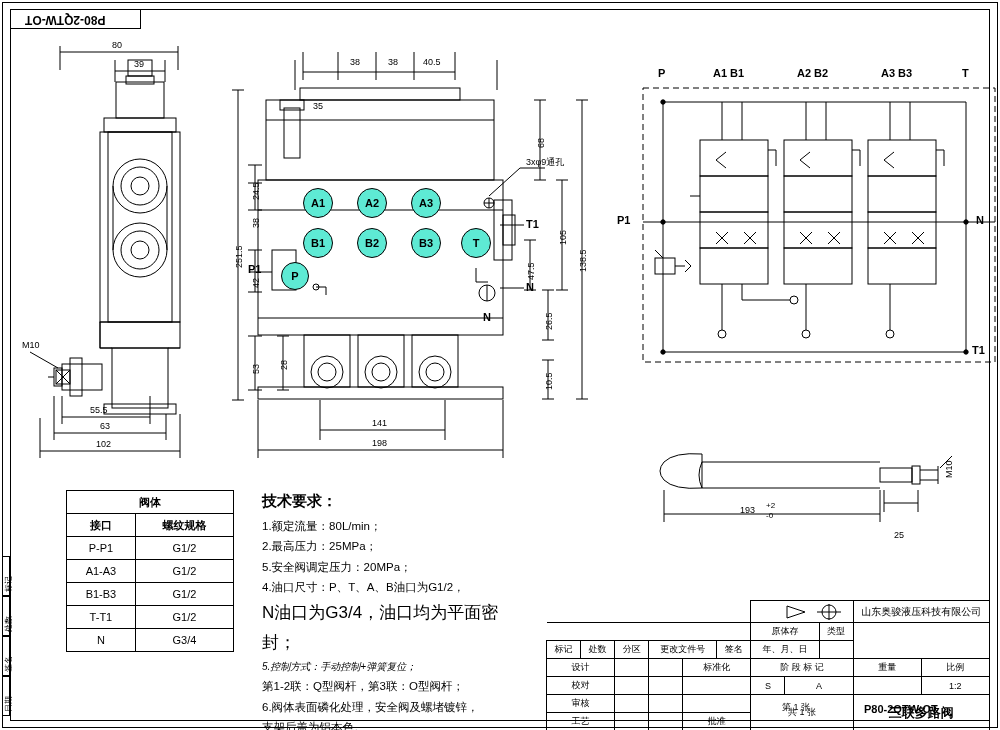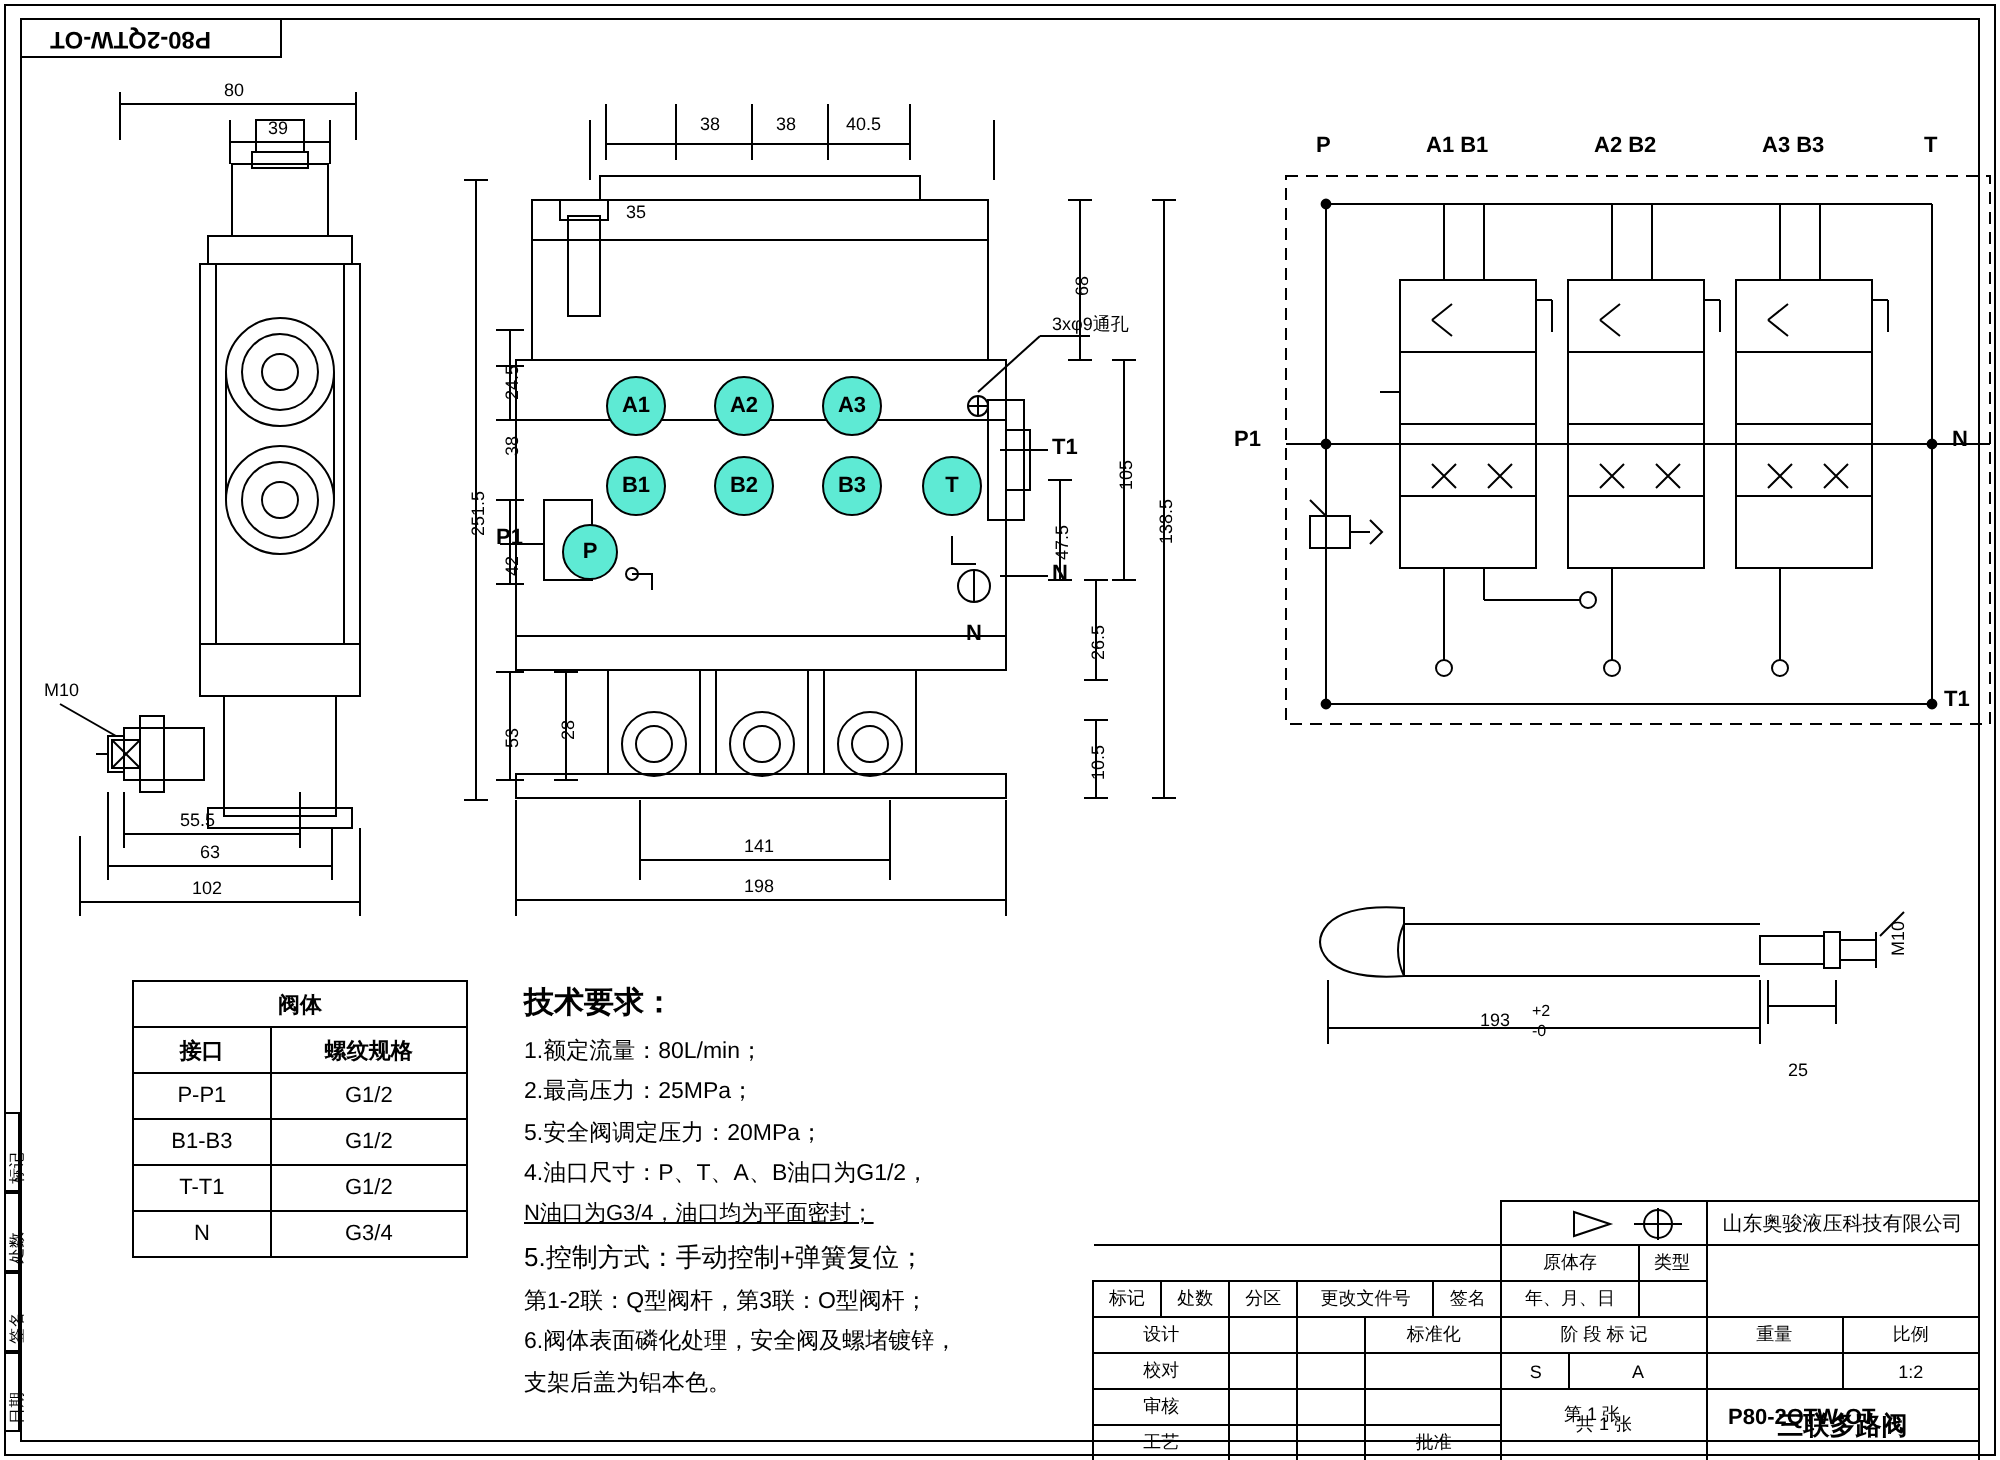--- a/index.html
+++ b/index.html
@@ -370,42 +370,46 @@
         </tr>
     <tr>
       <td class="cn b">接口</td>
       <td class="cn b">螺纹规格</td>
     </tr>
     <tr>
       <td>P-P1</td>
       <td>G1/2</td>
     </tr>
     <tr>
+      <td>A1-A3</td>
+      <td>G1/2</td>
+    </tr>
+    <tr>
       <td>B1-B3</td>
       <td>G1/2</td>
     </tr>
     <tr>
       <td>T-T1</td>
       <td>G1/2</td>
     </tr>
     <tr>
       <td>N</td>
       <td>G3/4</td>
     </tr>
   </tbody>
     </table>
 
   <div style="position:absolute;left:262px;top:492px;width:270px;">
     <div class="cn b" style="font-size:15px;margin-bottom:5px;">技术要求：</div>
     <div class="cn" style="font-size:11.5px;line-height:1.78;">1.额定流量：80L/min；</div>
     <div class="cn" style="font-size:11.5px;line-height:1.78;">2.最高压力：25MPa；</div>
     <div class="cn" style="font-size:11.5px;line-height:1.78;">5.安全阀调定压力：20MPa；</div>
     <div class="cn" style="font-size:11.5px;line-height:1.78;">4.油口尺寸：P、T、A、B油口为G1/2，</div>
-    <div class="cn" style="font-size:11px;line-height:1.78;text-decoration:underline;">    N油口为G3/4，油口均为平面密封；</div>
-    <div class="cn" style="font-size:13px;line-height:1.78;">5.控制方式：手动控制+弹簧复位；</div>
+    <div class="cn" style="font-size:17px;line-height:1.78;">    N油口为G3/4，油口均为平面密封；</div>
+    <div class="cn" style="font-size:10px;line-height:1.78;font-style:italic;">5.控制方式：手动控制+弹簧复位；</div>
     <div class="cn" style="font-size:11.5px;line-height:1.78;">    第1-2联：Q型阀杆，第3联：O型阀杆；</div>
     <div class="cn" style="font-size:11.5px;line-height:1.78;">6.阀体表面磷化处理，安全阀及螺堵镀锌，</div>
     <div class="cn" style="font-size:11.5px;line-height:1.78;">    支架后盖为铝本色。</div>
   </div>
 
   <div style="position:absolute;left:546px;top:600px;width:444px;height:121px;">
     <table class="tb" style="width:444px;height:121px;table-layout:fixed;">
       <tbody>
           <tr style="height:22px;margin-top:13px;">
         <td colspan="6" style="border-left:none;border-top:none;"></td>

